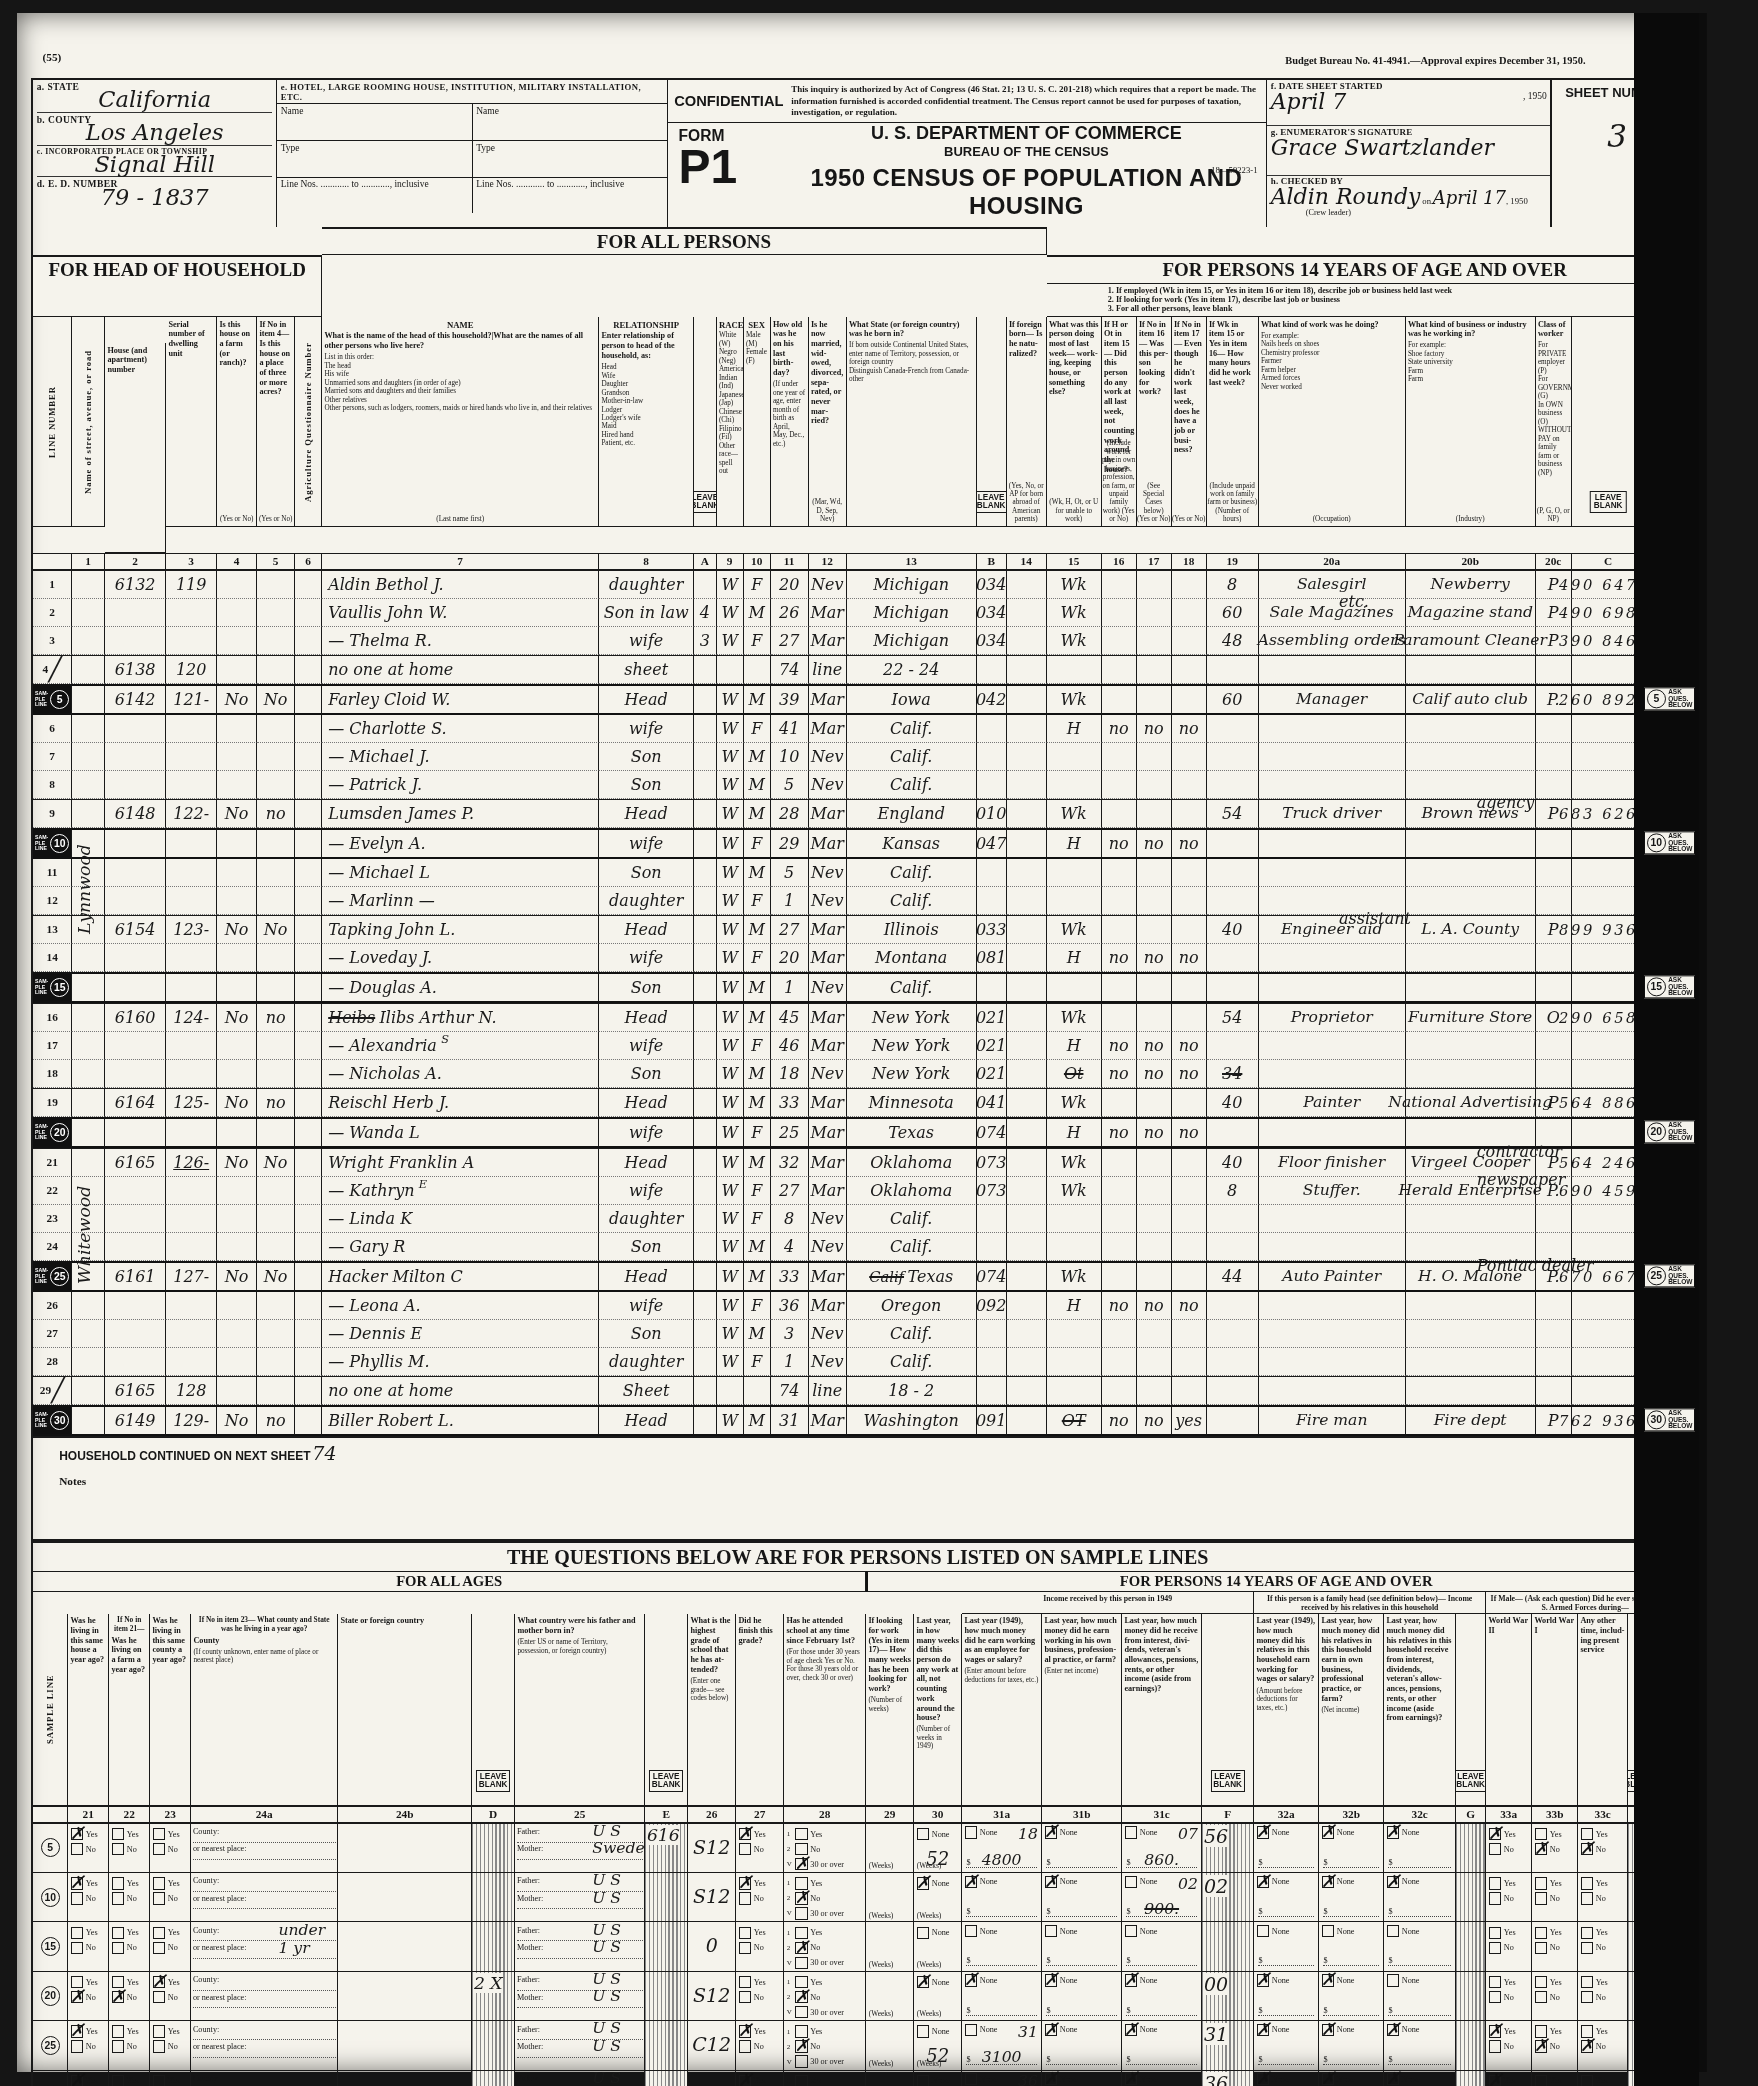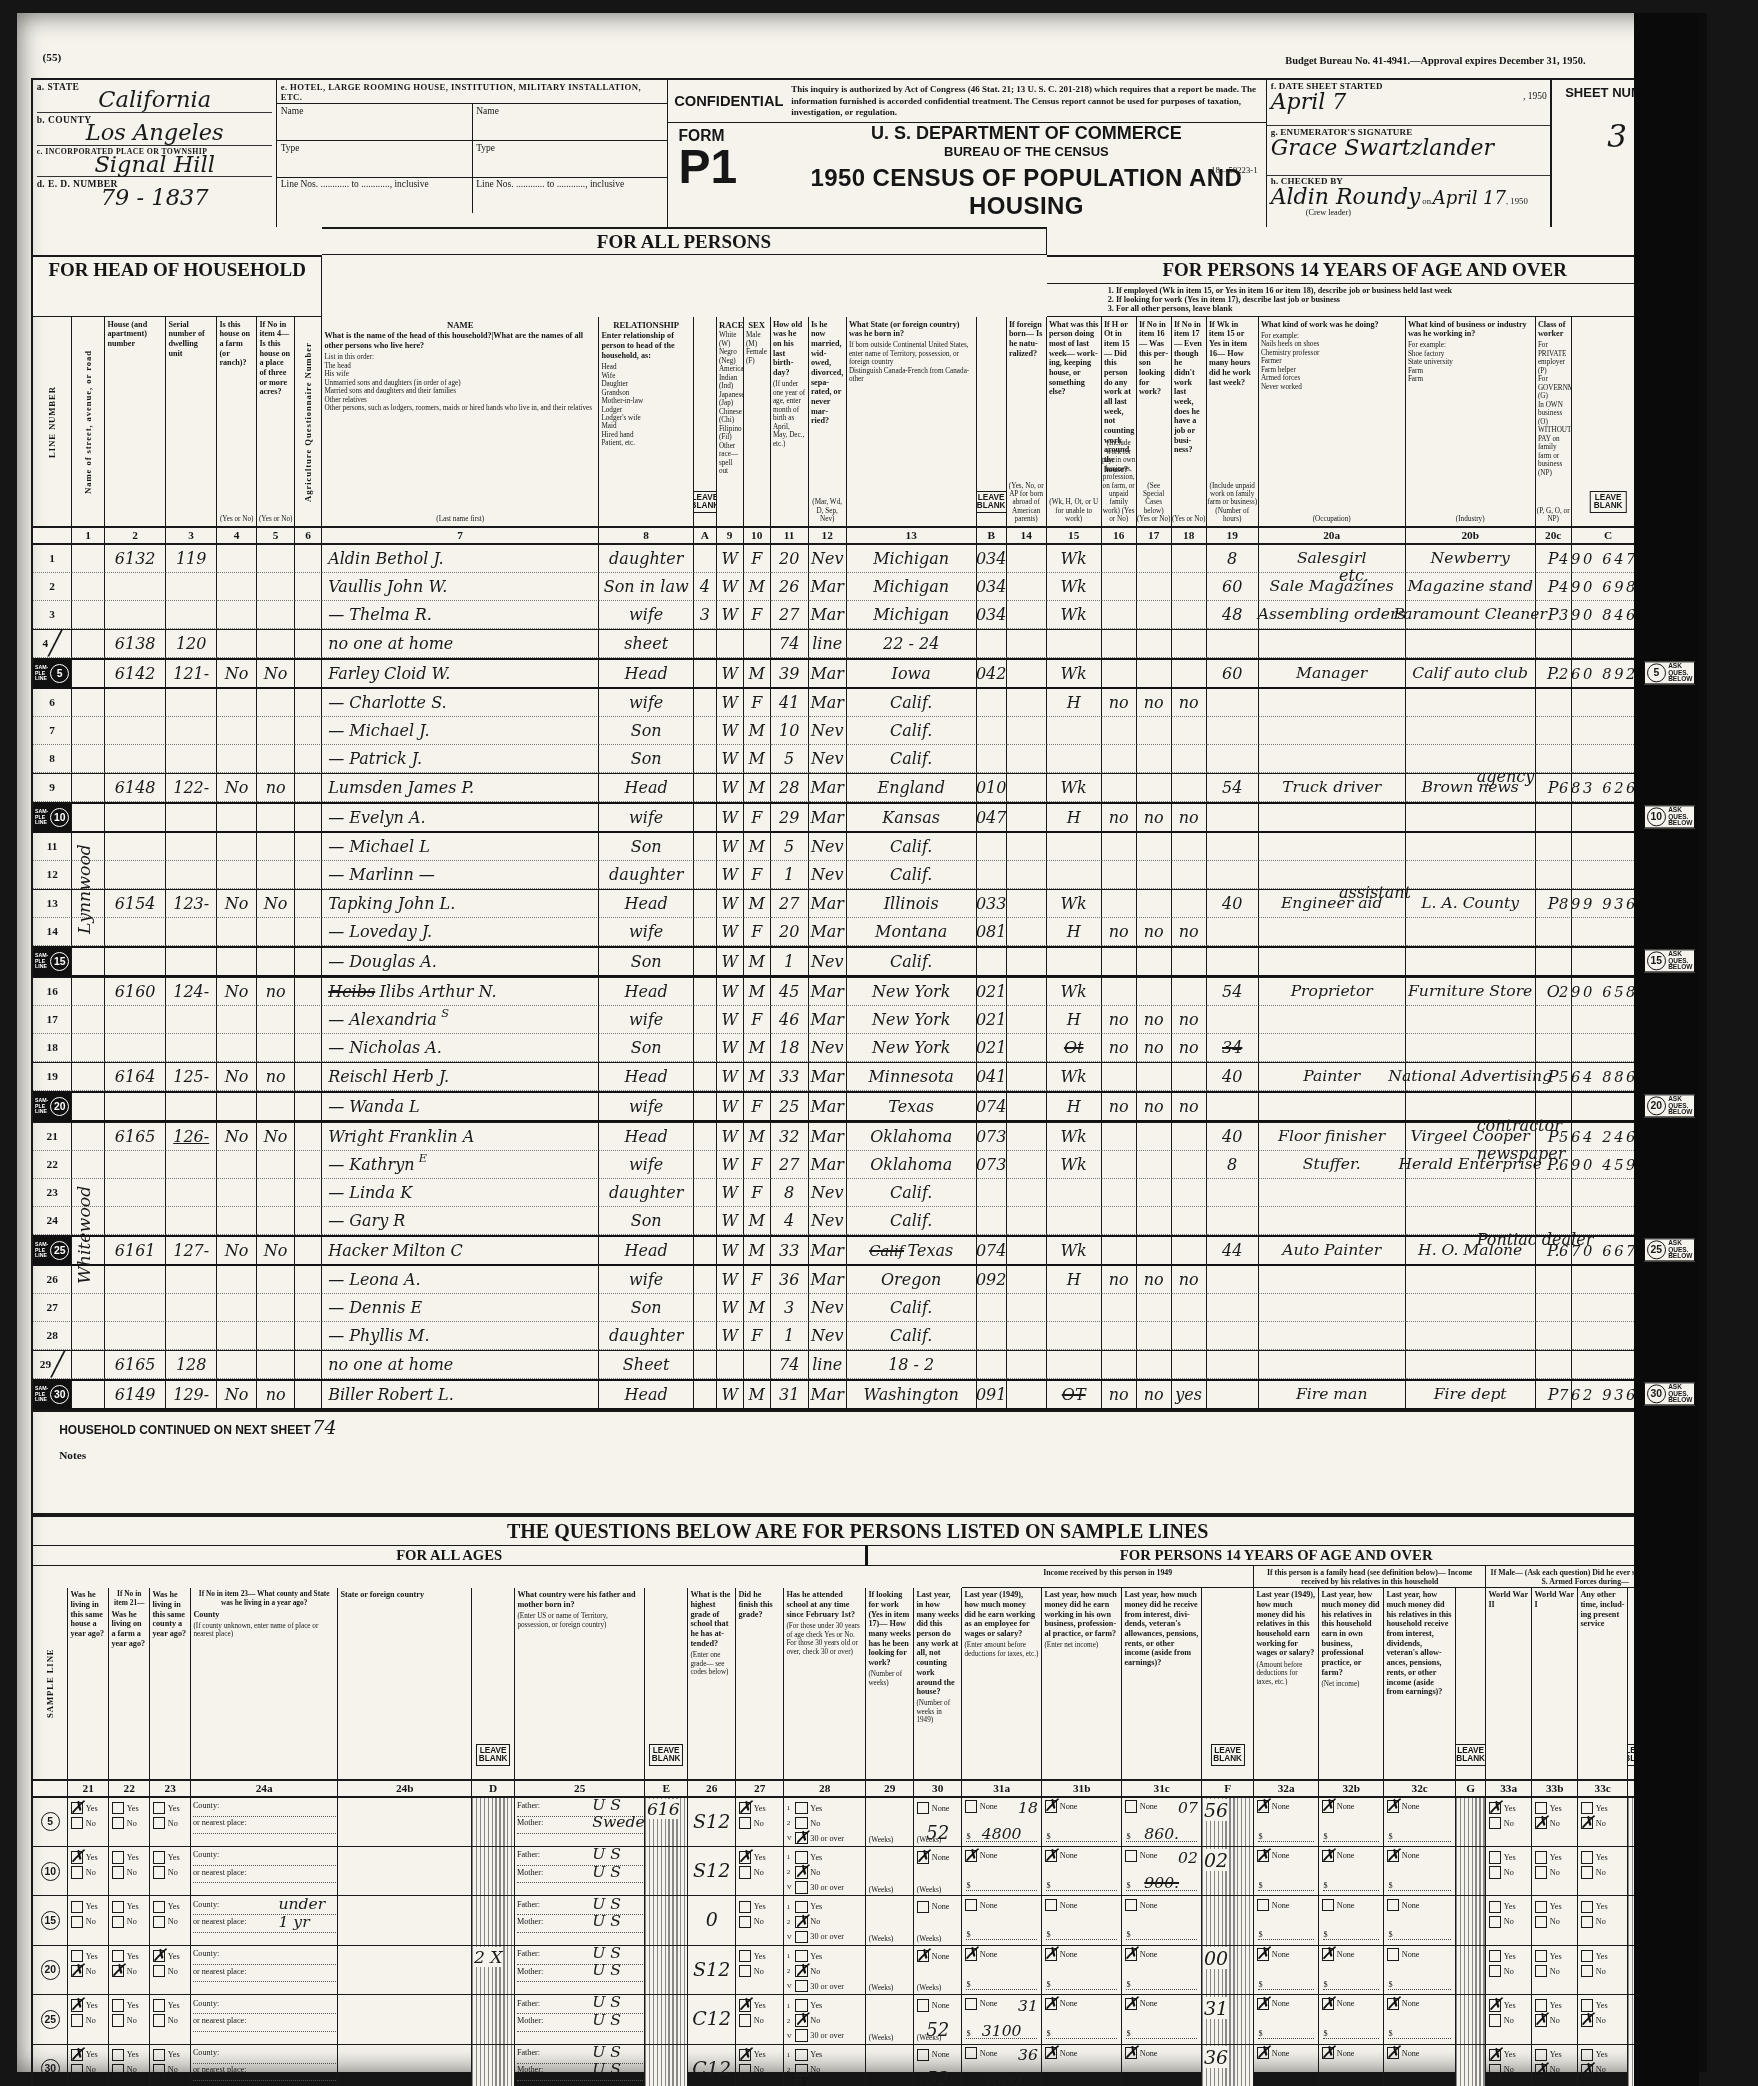--- a/index.html
+++ b/index.html
@@ -193,21 +193,21 @@
               <div>2. If looking for work (Yes in item 17), describe last job or business</div>
               <div>3. For all other persons, leave blank</div>
             </div>
           </div>
           <div class="hcell" style="height: 204px;">
             <div class="vert">LINE NUMBER</div>
           </div>
           <div class="hcell" style="height: 204px;">
             <div class="vert">Name of street, avenue, or road</div>
           </div>
-          <div class="hcell" style="height: 204px;">
+          <div class="hcell" style="height: 204px; margin-top: 26px;">
             <div class="cq">House (and apart­ment) number</div>
           </div>
           <div class="hcell" style="height: 204px;">
             <div class="cq">Serial number of dwell­ing unit</div>
           </div>
           <div class="hcell" style="height: 204px;">
             <div class="cq">Is this house on a farm (or ranch)?</div>
             <div class="foot">(Yes or No)</div>
           </div>
           <div class="hcell" style="height: 204px;">

